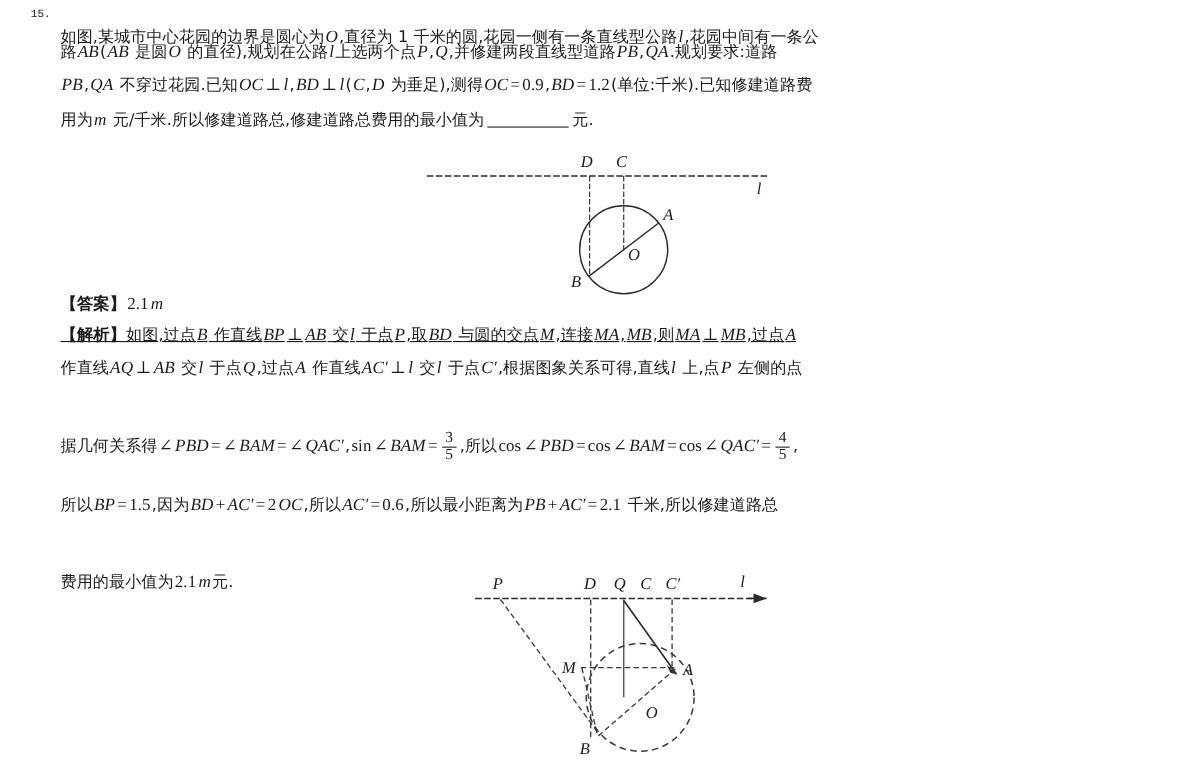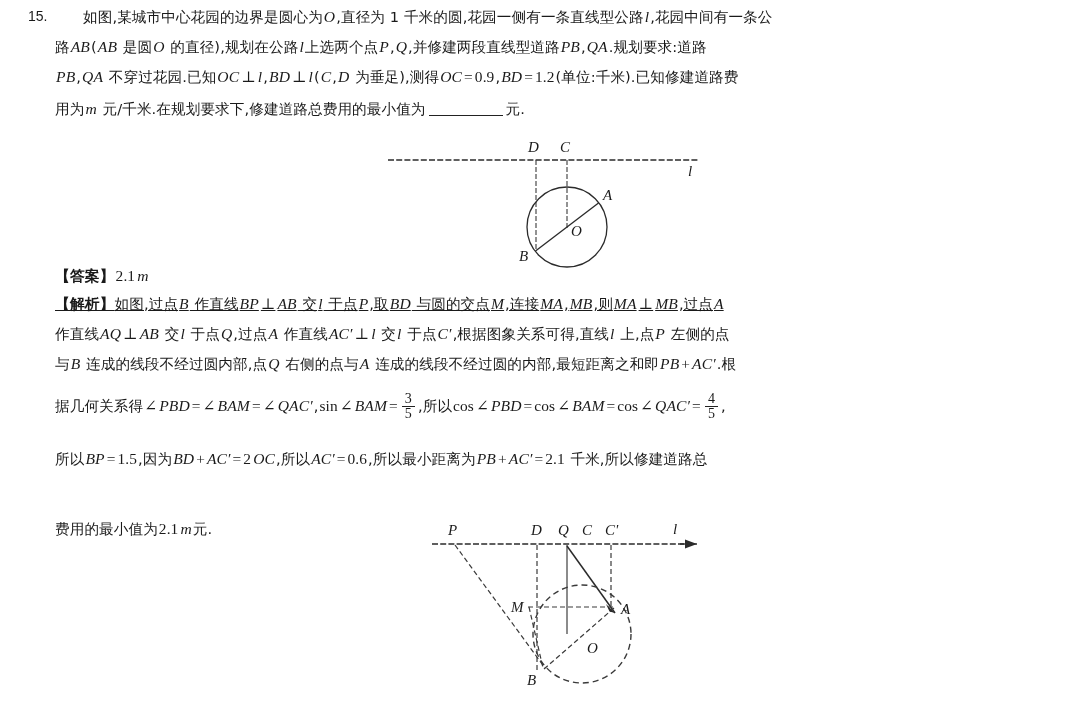--- a/index.html
+++ b/index.html
@@ -38,22 +38,22 @@
     padding: 0 1px;
   }
   .mu {
     font-family: "Liberation Serif", "DejaVu Serif", serif;
     font-style: normal;
     font-size: 15.4px;
     padding: 0 1px;
   }
   .qnum {
     position: absolute;
-    font-family: Liberation Sans, sans-serif;
-    font-size: 14px;
+    font-family: Liberation Mono, monospace;
+    font-size: 10px;
   }
   .bracket {
     font-family: "DejaVu Sans", "Liberation Sans", sans-serif;
     font-size: 14.8px;
     font-weight: 600;
   }
   .blankline {
     display: inline-block;
     width: 74px;
     border-bottom: 1.3px solid #222;
@@ -87,24 +87,24 @@
     fill: #1a1a1a;
   }
 </style>
 </head>
 <body>
 
 <div class="page">
 
   <div class="qnum" style="left:28px; top:8px;">15.</div>
 
-  <div class="qline" id="q0" style="left:55px; top:8px;margin-left:28px;"><span class="cn">如图,某城市中心花园的边界是圆心为</span><span class="mi">O</span><span class="cn">,直径为 1 千米的圆,花园一侧有一条直线型公路</span><span class="mi">l</span><span class="cn">,花园中间有一条公</span></div>
+  <div class="qline" id="q0" style="left:55px; top:24px;"><span class="cn">如图,某城市中心花园的边界是圆心为</span><span class="mi">O</span><span class="cn">,直径为 1 千米的圆,花园一侧有一条直线型公路</span><span class="mi">l</span><span class="cn">,花园中间有一条公</span></div>
   <div class="qline" id="q1" style="left:55px; top:38px;"><span class="cn">路</span><span class="mi">AB</span><span class="cn">(</span><span class="mi">AB</span><span class="cn"> 是圆</span><span class="mi">O</span><span class="cn"> 的直径),规划在公路</span><span class="mi">l</span><span class="cn">上选两个点</span><span class="mi">P</span><span class="cn">,</span><span class="mi">Q</span><span class="cn">,并修建两段直线型道路</span><span class="mi">PB</span><span class="cn">,</span><span class="mi">QA</span><span class="cn">.规划要求:道路</span></div>
   <div class="qline" id="q2" style="left:55px; top:68px;"><span class="mi">PB</span><span class="cn">,</span><span class="mi">QA</span><span class="cn"> 不穿过花园.已知</span><span class="mi">OC</span><span class="mu">⊥</span><span class="mi">l</span><span class="cn">,</span><span class="mi">BD</span><span class="mu">⊥</span><span class="mi">l</span><span class="cn">(</span><span class="mi">C</span><span class="cn">,</span><span class="mi">D</span><span class="cn"> 为垂足),测得</span><span class="mi">OC</span><span class="mu">=</span><span class="mu">0.9</span><span class="cn">,</span><span class="mi">BD</span><span class="mu">=</span><span class="mu">1.2</span><span class="cn">(单位:千米).已知修建道路费</span></div>
-  <div class="qline" id="q3" style="left:55px; top:100px;"><span class="cn">用为</span><span class="mi">m</span><span class="cn"> 元/千米.在规划要求下,修建道路总费用的最小值为</span><span class="blankline"></span><span class="cn">元.</span></div>
+  <div class="qline" id="q3" style="left:55px; top:100px;"><span class="cn">用为</span><span class="mi">m</span><span class="cn"> 元/千米.所以修建道路总,修建道路总费用的最小值为</span><span class="blankline"></span><span class="cn">元.</span></div>
 
   <div class="figure" style="left:380px; top:130px;">
     <svg width="330" height="140" viewBox="0 0 330 140">
 
       <line x1="8" y1="30" x2="318" y2="30" stroke="#2b2b2b" stroke-width="1.3" stroke-dasharray="6 2.2"></line>
 
       <line x1="156" y1="30" x2="156" y2="120" stroke="#3a3a3a" stroke-width="1.1" stroke-dasharray="5 2"></line>
 
       <line x1="187" y1="30" x2="187" y2="100" stroke="#3a3a3a" stroke-width="1.1" stroke-dasharray="5 2"></line>
 
@@ -122,21 +122,20 @@
   </div>
 
   <div class="solline" style="left:55px; top:267px;">
     <span class="bracket">【答案】</span><span id="ansval"><span class="mu">2.1</span><span class="mi">m</span></span>
   </div>
 
   <div class="solline" style="left:55px; top:295px;text-decoration:underline;">
     <span class="bracket">【解析】</span><span id="s0"><span class="cn">如图,过点</span><span class="mi">B</span><span class="cn"> 作直线</span><span class="mi">BP</span><span class="mu">⊥</span><span class="mi">AB</span><span class="cn"> 交</span><span class="mi">l</span><span class="cn"> 于点</span><span class="mi">P</span><span class="cn">,取</span><span class="mi">BD</span><span class="cn"> 与圆的交点</span><span class="mi">M</span><span class="cn">,连接</span><span class="mi">MA</span><span class="cn">,</span><span class="mi">MB</span><span class="cn">,则</span><span class="mi">MA</span><span class="mu">⊥</span><span class="mi">MB</span><span class="cn">,过点</span><span class="mi">A</span></span>
   </div>
   <div class="solline" id="s1" style="left:55px; top:325px;"><span class="cn">作直线</span><span class="mi">AQ</span><span class="mu">⊥</span><span class="mi">AB</span><span class="cn"> 交</span><span class="mi">l</span><span class="cn"> 于点</span><span class="mi">Q</span><span class="cn">,过点</span><span class="mi">A</span><span class="cn"> 作直线</span><span class="mi">AC′</span><span class="mu">⊥</span><span class="mi">l</span><span class="cn"> 交</span><span class="mi">l</span><span class="cn"> 于点</span><span class="mi">C′</span><span class="cn">,根据图象关系可得,直线</span><span class="mi">l</span><span class="cn"> 上,点</span><span class="mi">P</span><span class="cn"> 左侧的点</span></div>
-  <div class="solline" id="s2" style="left:55px; top:355px;"><span class="cn">与</span><span class="mi">B</span><span class="cn"> 连成的线段不经过圆内部,点</span><span class="mi">Q</span><span class="cn"> 右侧的点与</span><span class="mi">A</span><span class="cn"> 连成的线段不经过圆的内部,最短距离之和即</span><span class="mi">PB</span><span class="mu">+</span><span class="mi">AC′</span><span class="cn">.根</span></div>
   <div class="solline" id="s3" style="left:55px; top:392px;"><span class="cn">据几何关系得</span><span class="mu">∠</span><span class="mi">PBD</span><span class="mu">=</span><span class="mu">∠</span><span class="mi">BAM</span><span class="mu">=</span><span class="mu">∠</span><span class="mi">QAC′</span><span class="cn">,</span><span class="mu">sin</span><span class="mu">∠</span><span class="mi">BAM</span><span class="mu">=</span><span class="frac"><span class="num">3</span><span class="den">5</span></span><span class="cn">,所以</span><span class="mu">cos</span><span class="mu">∠</span><span class="mi">PBD</span><span class="mu">=</span><span class="mu">cos</span><span class="mu">∠</span><span class="mi">BAM</span><span class="mu">=</span><span class="mu">cos</span><span class="mu">∠</span><span class="mi">QAC′</span><span class="mu">=</span><span class="frac"><span class="num">4</span><span class="den">5</span></span><span class="cn">,</span></div>
   <div class="solline" id="s4" style="left:55px; top:450px;"><span class="cn">所以</span><span class="mi">BP</span><span class="mu">=</span><span class="mu">1.5</span><span class="cn">,因为</span><span class="mi">BD</span><span class="mu">+</span><span class="mi">AC′</span><span class="mu">=</span><span class="mu">2</span><span class="mi">OC</span><span class="cn">,所以</span><span class="mi">AC′</span><span class="mu">=</span><span class="mu">0.6</span><span class="cn">,所以最小距离为</span><span class="mi">PB</span><span class="mu">+</span><span class="mi">AC′</span><span class="mu">=</span><span class="mu">2.1</span><span class="cn"> 千米,所以修建道路总</span></div>
   <div class="solline" id="s5" style="left:55px; top:480px;margin-top:40px;"><span class="cn">费用的最小值为</span><span class="mu">2.1</span><span class="mi">m</span><span class="cn">元.</span></div>
 
   <div class="figure" style="left:415px; top:515px;">
     <svg width="320" height="185" viewBox="0 0 320 185">
 
       <line x1="17" y1="29" x2="272" y2="29" stroke="#2b2b2b" stroke-width="1.4" stroke-dasharray="6 2.2"></line>
       <line x1="265" y1="29" x2="282" y2="29" stroke="#2b2b2b" stroke-width="1.4"></line>
       <polygon points="282,29 270,24.5 270,33.5" fill="#2b2b2b"></polygon>

